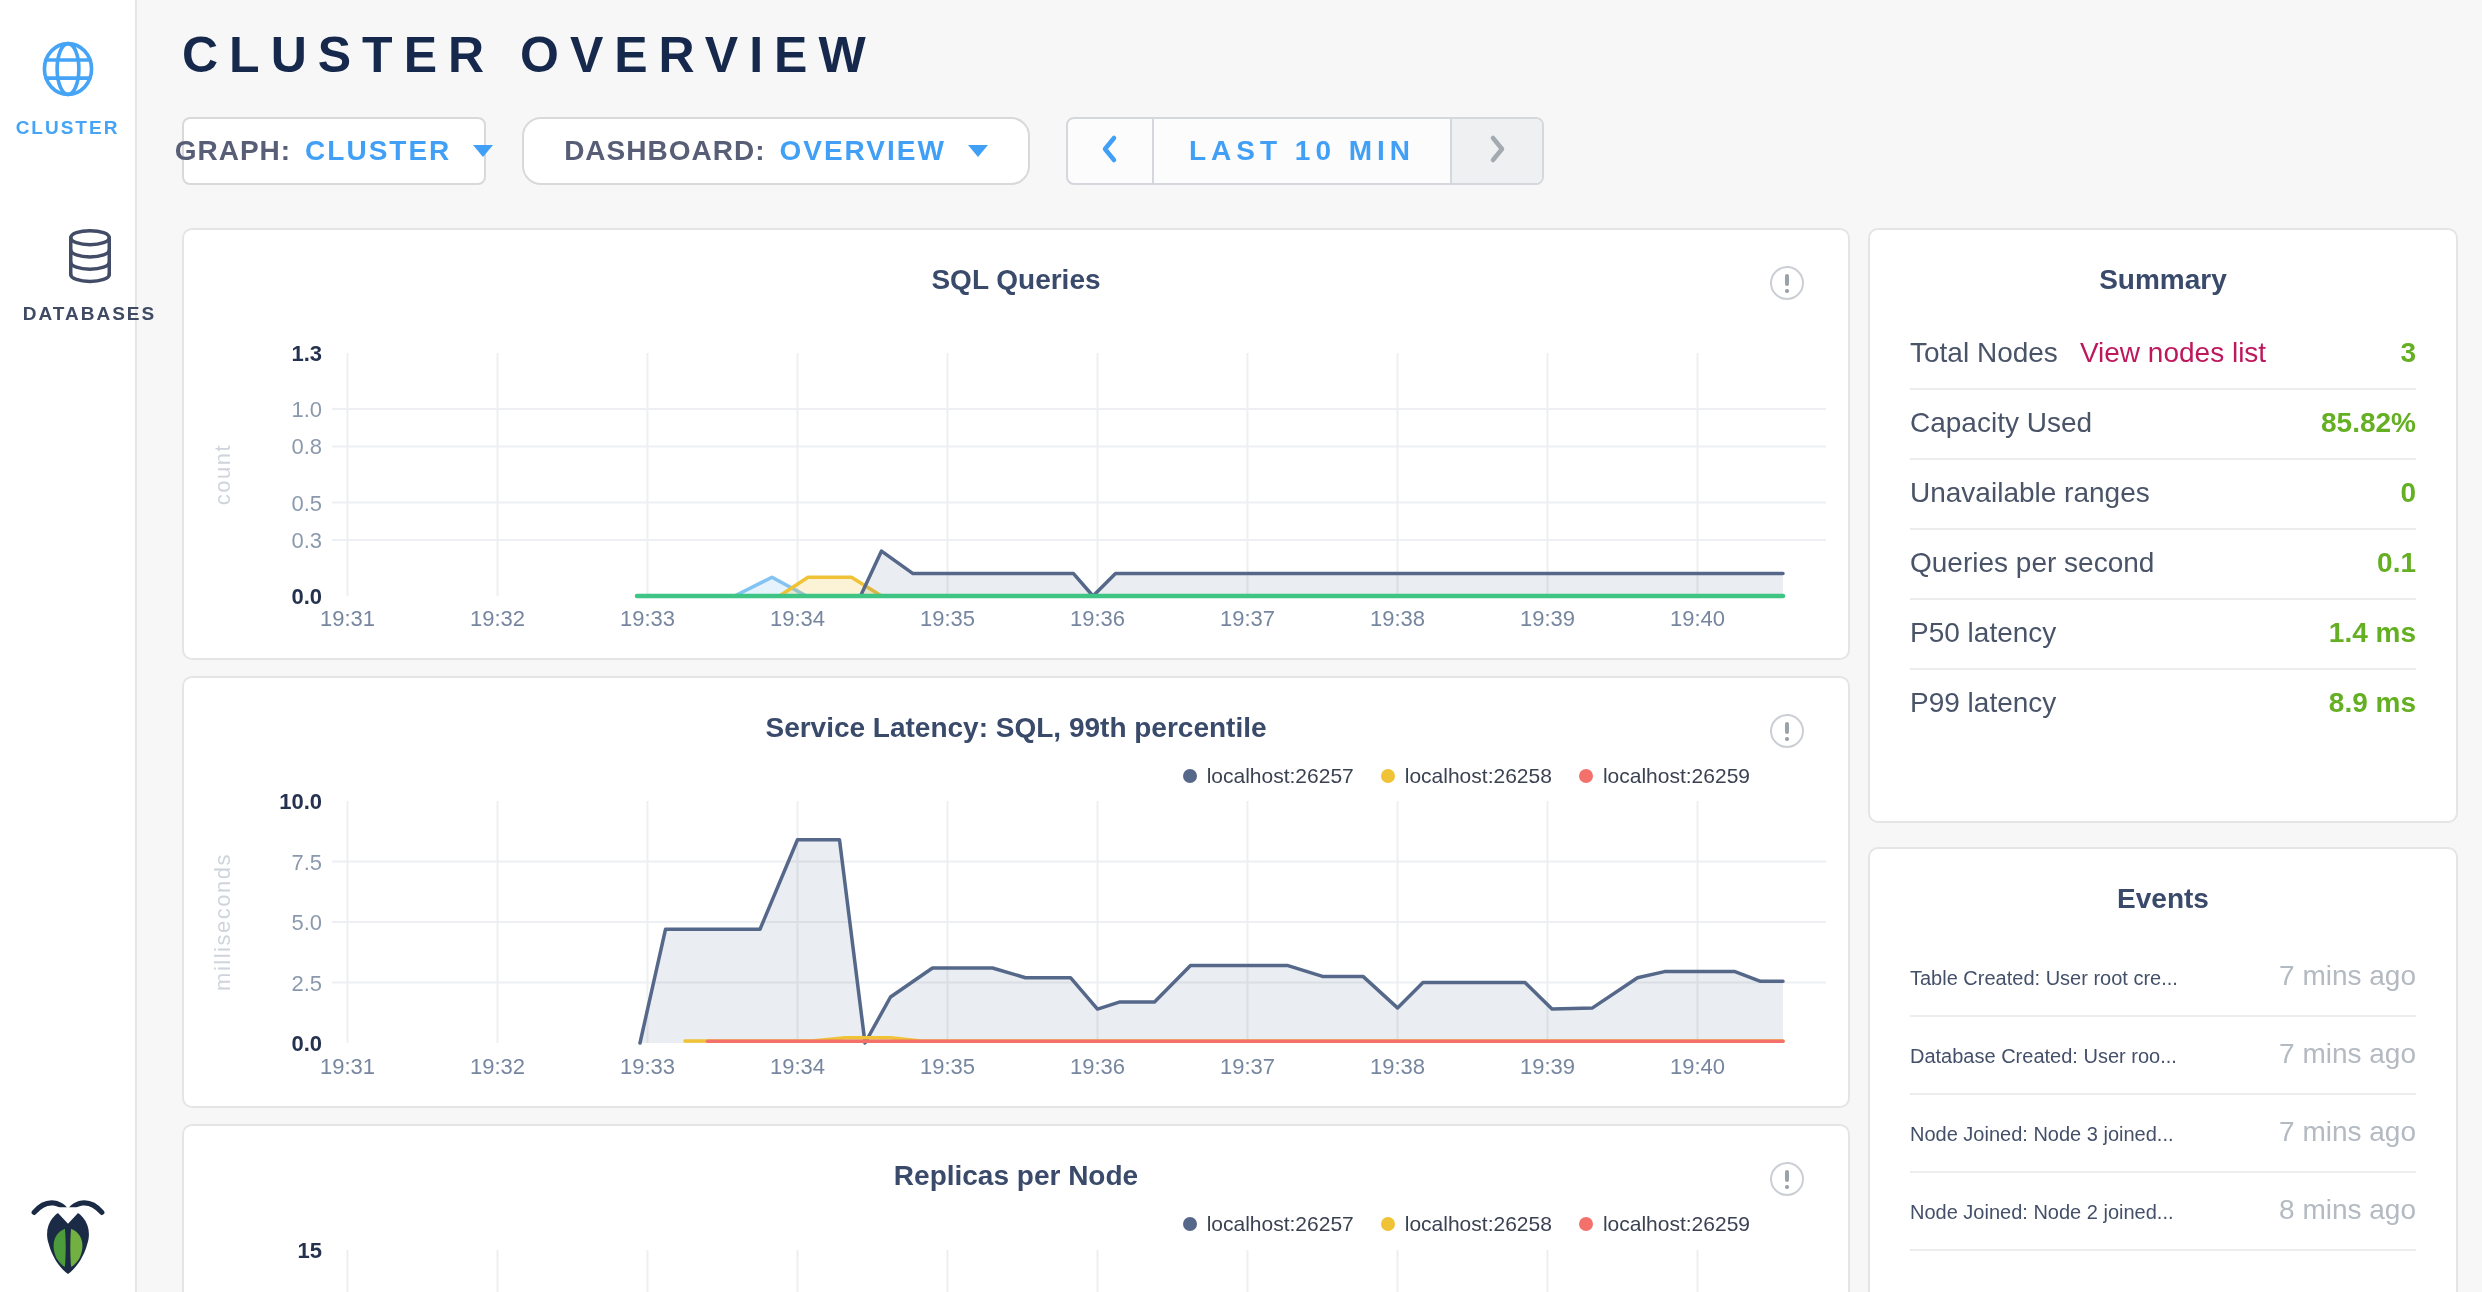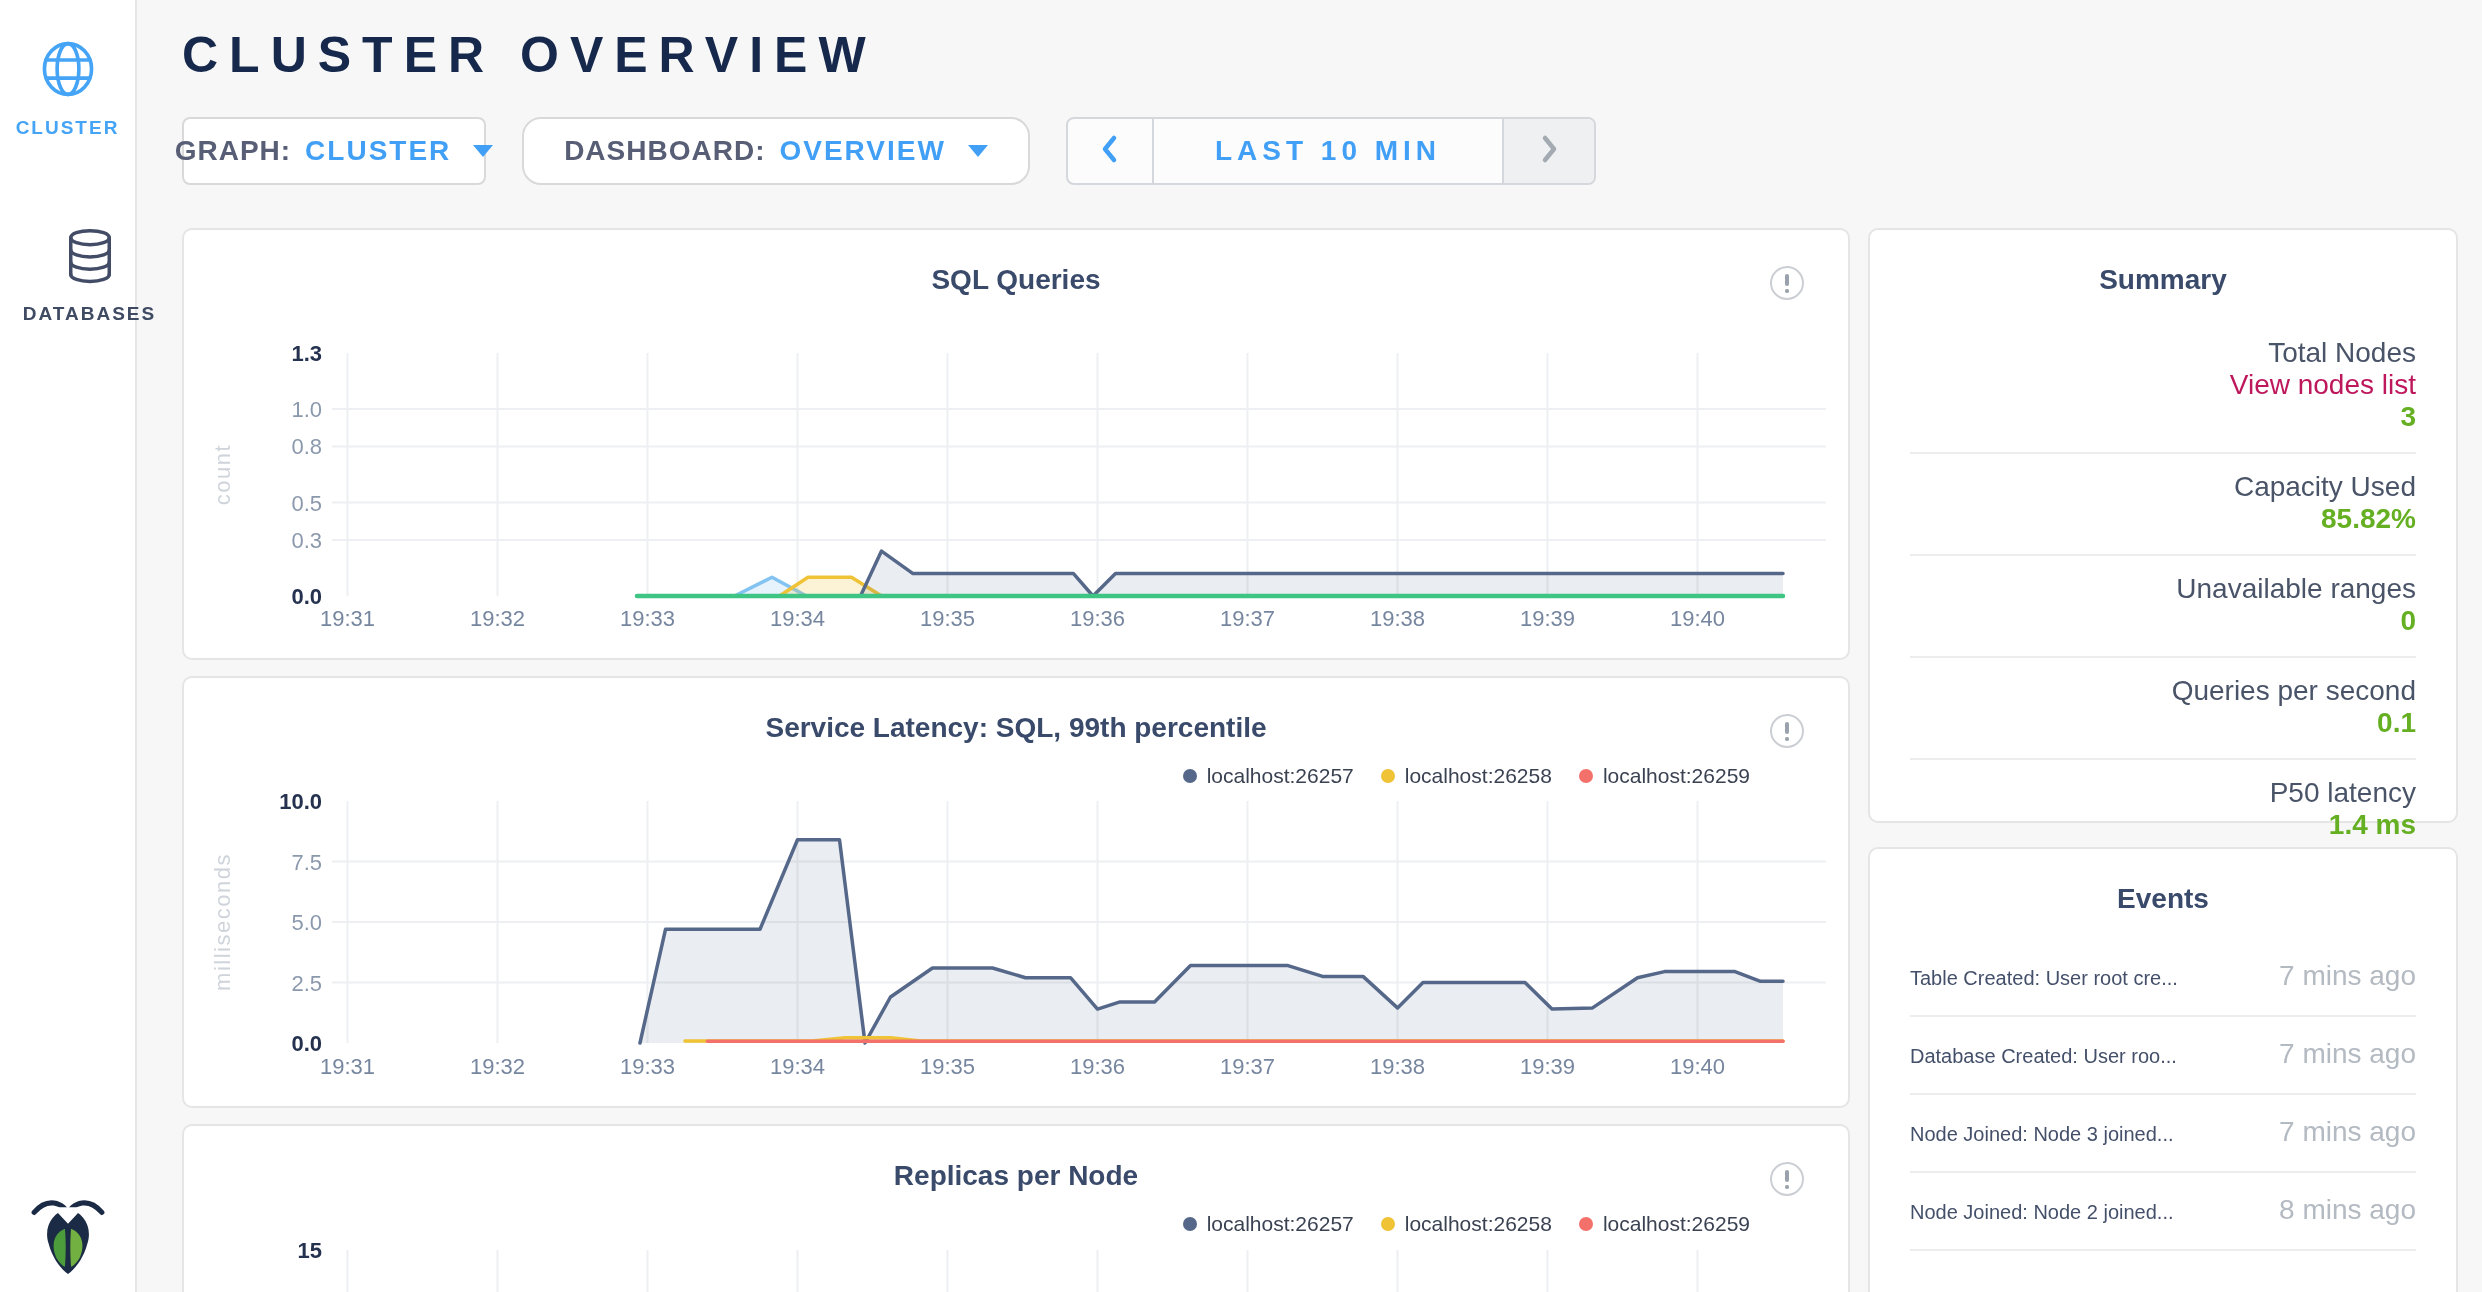--- a/index.html
+++ b/index.html
@@ -22,21 +22,21 @@
   
   .page-title{position:absolute;left:182px;top:26px;margin:0;font-size:50px;font-weight:bold;letter-spacing:11px;color:#16294c;}
   
   .controls{position:absolute;left:182px;top:117px;display:flex;gap:36px;}
   .dropdown{height:68px;border:2px solid #d9d9d9;border-radius:8px;background:#fff;display:flex;align-items:center;justify-content:center;gap:14px;box-sizing:border-box;cursor:pointer;}
   #dd-graph{width:304px;}
   #dd-dashboard{width:508px;border-radius:19px;}
   .dd-label{font-size:28px;font-weight:bold;color:#575e75;letter-spacing:1px;}
   .dd-value{font-size:28px;font-weight:bold;color:#41a0f6;letter-spacing:2px;}
   .caret{width:0;height:0;border-left:10px solid transparent;border-right:10px solid transparent;border-top:12px solid #41a0f6;margin-left:8px;}
-  .timesel{width:530px;height:68px;border:2px solid #d4d7db;border-radius:8px;background:#fcfcfd;display:flex;box-sizing:border-box;overflow:hidden;}
+  .timesel{width:478px;height:68px;border:2px solid #d4d7db;border-radius:8px;background:#fcfcfd;display:flex;box-sizing:border-box;overflow:hidden;}
   .ts-btn{display:flex;align-items:center;justify-content:center;cursor:pointer;}
   .ts-prev{width:84px;border-right:2px solid #d4d7db;}
   .ts-label{flex:1;display:flex;align-items:center;justify-content:center;font-size:28px;font-weight:bold;color:#41a0f6;letter-spacing:5px;}
   .ts-next{width:90px;border-left:2px solid #d4d7db;background:#eef0f2;}
   
   .card{position:absolute;background:#ffffff;border:2px solid #e5e5e5;border-radius:10px;box-sizing:border-box;}
   #chart-card-0{left:182px;top:228px;width:1668px;height:432px;}
   #chart-card-1{left:182px;top:676px;width:1668px;height:432px;}
   #chart-card-2{left:182px;top:1124px;width:1668px;height:560px;overflow:hidden;}
   #summary-card{left:1868px;top:228px;width:590px;height:595px;}
@@ -47,21 +47,21 @@
   .info-icon::after{content:"";position:absolute;left:13px;top:21px;width:3.5px;height:3.5px;background:#9aa2ab;border-radius:50%;}
   .legend{position:absolute;top:86px;right:98px;display:flex;gap:27px;align-items:center;}
   .legend-entry{display:flex;align-items:center;gap:10px;font-size:21px;color:#3a4252;}
   .legend-dot{width:14px;height:14px;border-radius:50%;}
   svg.chartplot{position:absolute;left:0;top:0;}
   
   .panel-title{text-align:center;font-size:28px;font-weight:bold;color:#3a4a6b;margin:34px 0 0 0;}
   .panel-rows{margin:24px 40px 0 40px;}
   .srow{padding:17px 0 19px 0;border-bottom:2px solid #ededed;}
   .srow:last-child{border-bottom:none;}
-  .srow-main{display:flex;align-items:flex-end;flex-direction:column;}
+  .srow-main{display:flex;align-items:flex-start;}
   .srow-label{font-size:28px;color:#4a5468;}
   .srow-link{font-size:28px;color:#be185d;margin-left:22px;cursor:pointer;}
   .srow-value{margin-left:auto;font-size:28px;font-weight:bold;color:#65b022;}
   .srow-note{font-size:24px;color:#a9aeb7;line-height:34px;margin-top:10px;}
   .erow{display:flex;align-items:baseline;padding:21px 0 23px 0;border-bottom:2px solid #ededed;cursor:pointer;}
   .erow-text{font-size:20px;color:#44506a;}
   .erow-time{margin-left:auto;font-size:28px;color:#b4bac2;}
 </style>
 </head>
 <body>

